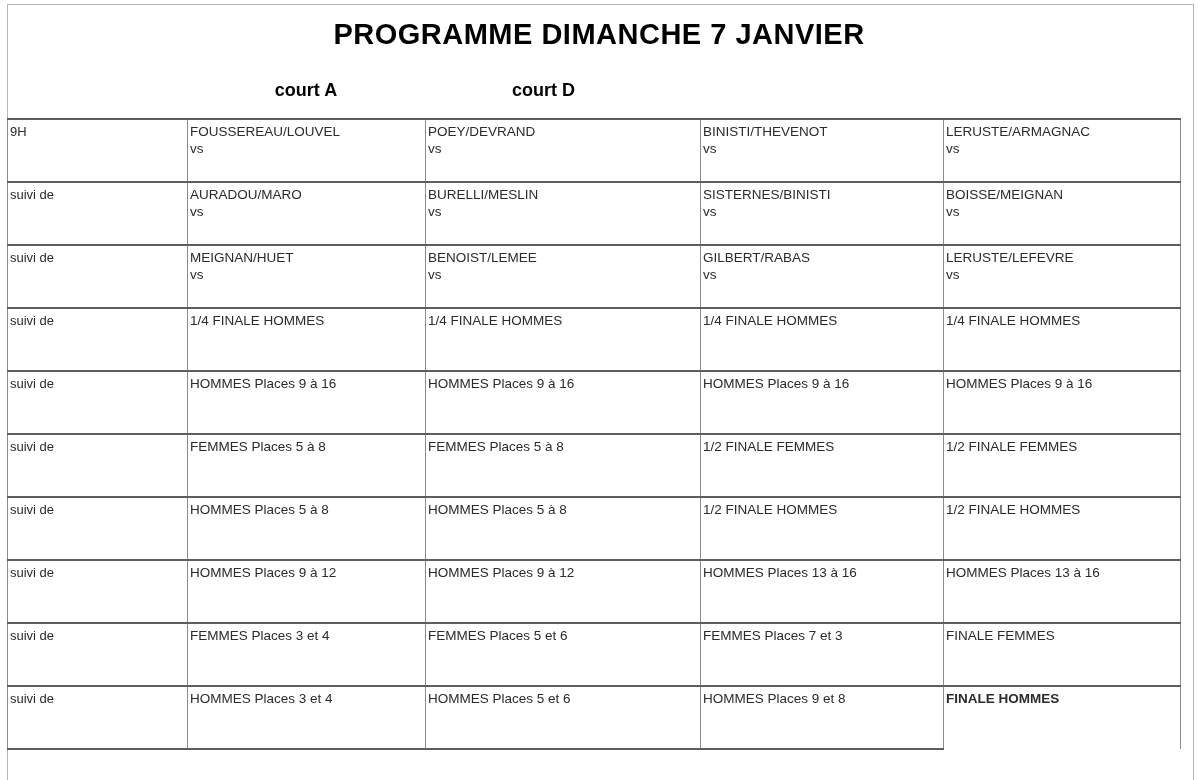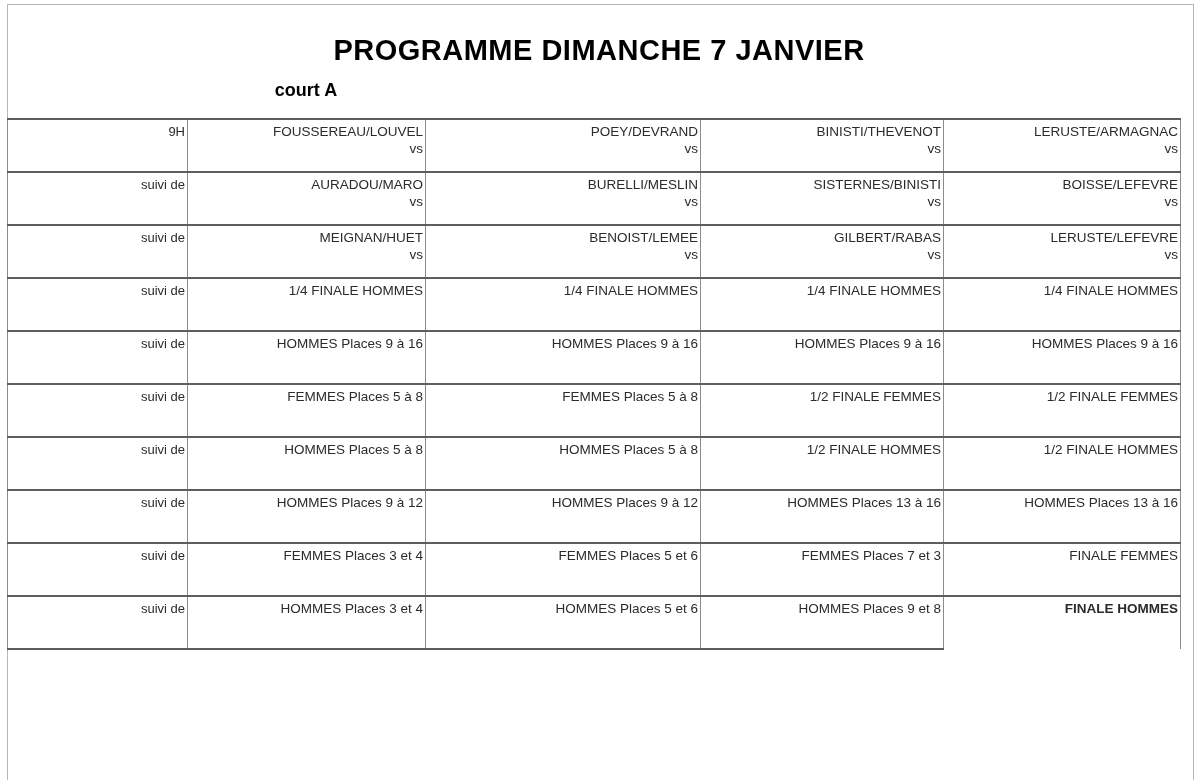--- a/index.html
+++ b/index.html
@@ -21,21 +21,21 @@
     top: 4px;
     width: 1187px;
     height: 810px;
     border: 1px solid #b6b6b6;
     border-bottom: none;
     box-sizing: border-box;
     pointer-events: none;
   }
   .doc-title {
     position: absolute;
-    top: 34px;
+    top: 18px;
     left: 0;
     width: 100%;
     text-align: center;
     font-size: 29px;
     font-weight: bold;
     letter-spacing: 0.5px;
     color: #000000;
   }
   .header-row {
     position: absolute;
@@ -58,24 +58,24 @@
   }
   table.schedule {
     position: absolute;
     left: 7px;
     top: 118px;
     width: 1173px;
     border-collapse: collapse;
     table-layout: fixed;
   }
   table.schedule td {
-    height: 53px;
+    height: 63px;
     box-sizing: border-box;
     vertical-align: top;
-    text-align: right;
+    text-align: left;
     padding: 3px 2px 0 2px;
     overflow: hidden;
     border-left: 1px solid #8c8c8c;
     border-right: 1px solid #8c8c8c;
     border-top: 2px solid #5e5e5e;
     border-bottom: 2px solid #5e5e5e;
     font-size: 13.5px;
     line-height: 17px;
     color: #2b2b2d;
   }
@@ -92,20 +92,21 @@
 </head>
 <body>
 
 <div class="page-frame"></div>
 
 <div class="doc-title">PROGRAMME DIMANCHE 7 JANVIER</div>
 
 <div class="header-row">
   <div class="hcell c0"></div>
   <div class="hcell c1 court-header">court A</div>
+  <div class="hcell c4 court-header">court D</div>
 </div>
 
 <table class="schedule">
   <colgroup>
     <col style="width:180px">
     <col style="width:238px">
     <col style="width:275px">
     <col style="width:243px">
     <col style="width:237px">
   </colgroup>
@@ -137,21 +138,21 @@
         </td>
         <td>
           <div class="cell-main">BURELLI/MESLIN</div>
           <div class="cell-sub">vs</div>
         </td>
         <td>
           <div class="cell-main">SISTERNES/BINISTI</div>
           <div class="cell-sub">vs</div>
         </td>
         <td>
-          <div class="cell-main">BOISSE/LEFEVRE</div>
+          <div class="cell-main">BOISSE/MEIGNAN</div>
           <div class="cell-sub">vs</div>
         </td>
       </tr>
       <tr>
         <td class="time-cell">suivi de</td>
         <td>
           <div class="cell-main">MEIGNAN/HUET</div>
           <div class="cell-sub">vs</div>
         </td>
         <td>

